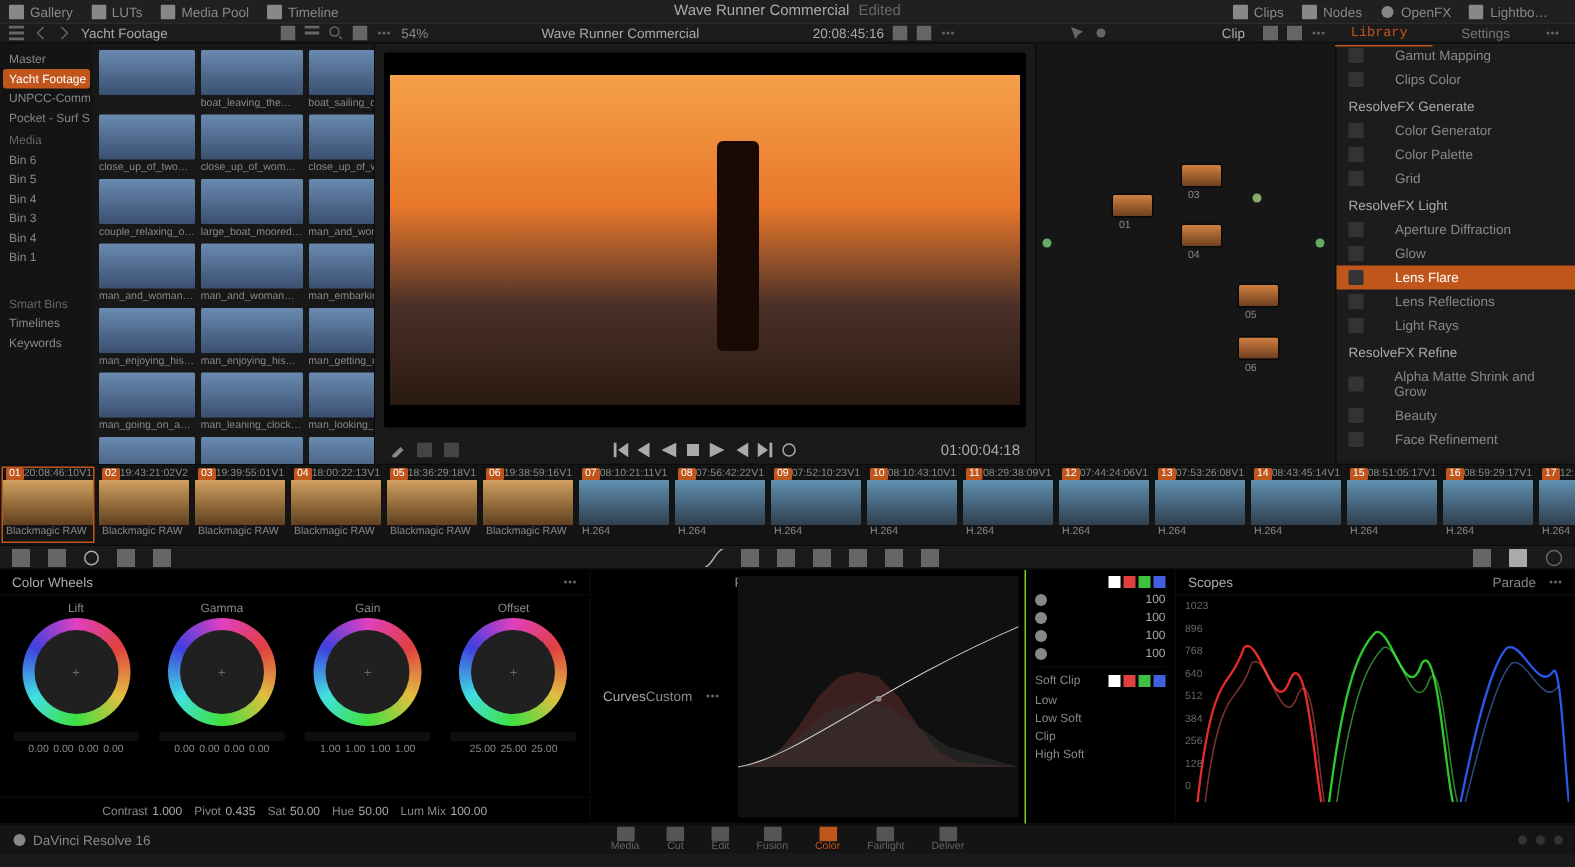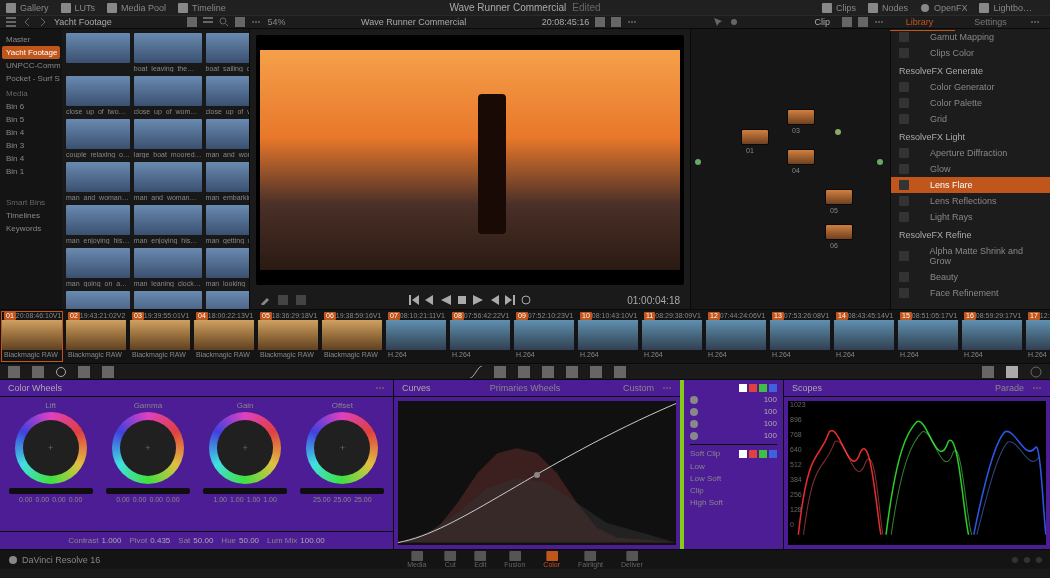--- a/index.html
+++ b/index.html
@@ -33,52 +33,52 @@
 .vctrl .transport { position:absolute; left:50%; transform:translateX(-50%); display:flex; gap:6px; }
 .vctrl .transport .btn { width:10px; height:10px; fill:#aaa; cursor:pointer; }
 .vctrl .tc { color:#aaa; font-size:10px; margin-left:auto; }
 .nodes { width:200px; background:#161616; border-left:1px solid #0a0a0a; position:relative; }
 .nodes .node { position:absolute; width:28px; height:16px; background:linear-gradient(#d08040,#704020); border:1px solid #0a0a0a; border-radius:2px; }
 .nodes .node .lbl { position:absolute; bottom:-10px; left:4px; font-size:7px; color:#888; }
 .nodes .dot { position:absolute; width:6px; height:6px; border-radius:50%; background:#6a6; }
 .library { width:160px; background:#1c1c1c; border-left:1px solid #0a0a0a; display:flex; flex-direction:column; }
 .libtabs { display:flex; border-bottom:1px solid #0a0a0a; }
 .libtabs .lt { flex:1; padding:3px 6px; color:#777; font-size:9px; text-align:center; cursor:pointer; }
-.libtabs .lt.act { color:#c0561b; border-bottom:1px solid #c0561b; }
+.libtabs .lt.act { color:#c0561b; border-bottom:1px solid #c0561b;font-family:Liberation Mono, monospace; }
 .libcat { color:#aaa; padding:5px 8px 3px; font-size:9px; }
 .libitem { display:flex; align-items:center; gap:21px; padding:3px 8px; color:#888; cursor:pointer; }
 .libitem .ic { width:10px; height:10px; background:#333; border-radius:1px; }
 .libitem.sel { background:#c0561b; color:#fff;align-items:center; }
 .timeline { height:54px; background:#141414; border-top:1px solid #0a0a0a; display:flex; overflow-x:hidden; }
 .clip { width:60px; margin:2px; display:flex; flex-direction:column; }
 .clip .top { height:8px; display:flex; justify-content:space-between; font-size:7px; color:#888; padding:0 2px; }
 .clip .top .num { background:#c0561b; color:#fff; padding:0 2px; border-radius:1px; }
 .clip .imgrow { height:30px; background:linear-gradient(#d0a060,#604020); }
 .clip .imgrow.sky { background:linear-gradient(#6090b0,#304050); }
 .clip .codec { font-size:7px; color:#888; padding:1px 2px; }
 .toolstrip { height:16px; background:#1a1a1a; display:flex; align-items:center; padding:0 8px; gap:12px; border-top:1px solid #0a0a0a; }
 .toolstrip .tool { width:12px; height:12px; fill:#666; cursor:pointer; }
 .toolstrip .tool.a { fill:#aaa; }
 .toolstrip .tool.circ { border:1px solid #aaa; border-radius:50%; width:10px; height:10px; }
-.lower { height:170px; display:flex; background:#4c1d95; border-top:1px solid #0a0a0a; }
+.lower { height:170px; display:flex; background:#000000; border-top:1px solid #0a0a0a; }
 .wheels { width:394px; border-right:1px solid #0a0a0a; display:flex; flex-direction:column; }
 .whdr { display:flex; justify-content:space-between; align-items:center; padding:3px 8px; border-bottom:1px solid #0a0a0a; }
 .whdr .lab { color:#aaa; font-size:9px; }
 .whdr .mode { position:absolute; left:50%; transform:translateX(-50%); color:#888; }
 .wrow { flex:1; display:flex; padding:4px; gap:4px; }
 .wheel { flex:1; display:flex; flex-direction:column; align-items:center; }
 .wheel .wtitle { font-size:8px; color:#888; margin-bottom:2px; }
 .wheel .ring { width:72px; height:72px; border-radius:50%; background:conic-gradient(#e040c0,#e04040,#e0c040,#40e040,#40e0e0,#4040e0,#e040c0); display:flex; align-items:center; justify-content:center; }
 .wheel .inner { width:56px; height:56px; border-radius:50%; background:#202020; display:flex; align-items:center; justify-content:center; color:#666; }
 .wheel .bar { width:90%; height:6px; background:#0e0e0e; margin-top:4px; border-radius:2px; }
 .wheel .nums { display:flex; gap:3px; font-size:7px; color:#888; margin-top:2px; }
 .adjrow { display:flex; gap:8px; padding:4px 8px; font-size:8px; color:#888; justify-content:center; border-top:1px solid #0a0a0a; }
 .adjrow span { display:flex; gap:3px; }
 .adjrow .val { color:#aaa; }
-.curves { width:290px; border-right:4px solid #84cc16; display:flex; flex-direction:column; }
+.curves { width:290px; border-right:1px solid #84cc16; display:flex; flex-direction:row; }
 .cvbody { flex:1; position:relative; background:#101010; margin:4px; }
 .cvbody svg { width:100%; height:100%; }
 .softclip { width:100px; border-right:1px solid #0a0a0a; padding:4px 6px; }
 .softclip .hdr { display:flex; justify-content:space-between; align-items:center; color:#888; font-size:8px; margin-bottom:4px; }
 .softclip .swatches { display:flex; gap:2px; }
 .softclip .sw { width:8px; height:8px; }
 .softclip .row { display:flex; justify-content:space-between; align-items:center; margin:3px 0; font-size:8px; color:#888; }
 .softclip .row .v { color:#aaa; }
 .softclip .sep { height:1px; background:#0a0a0a; margin:4px 0; }
 .scopes { flex:1; display:flex; flex-direction:column; }

